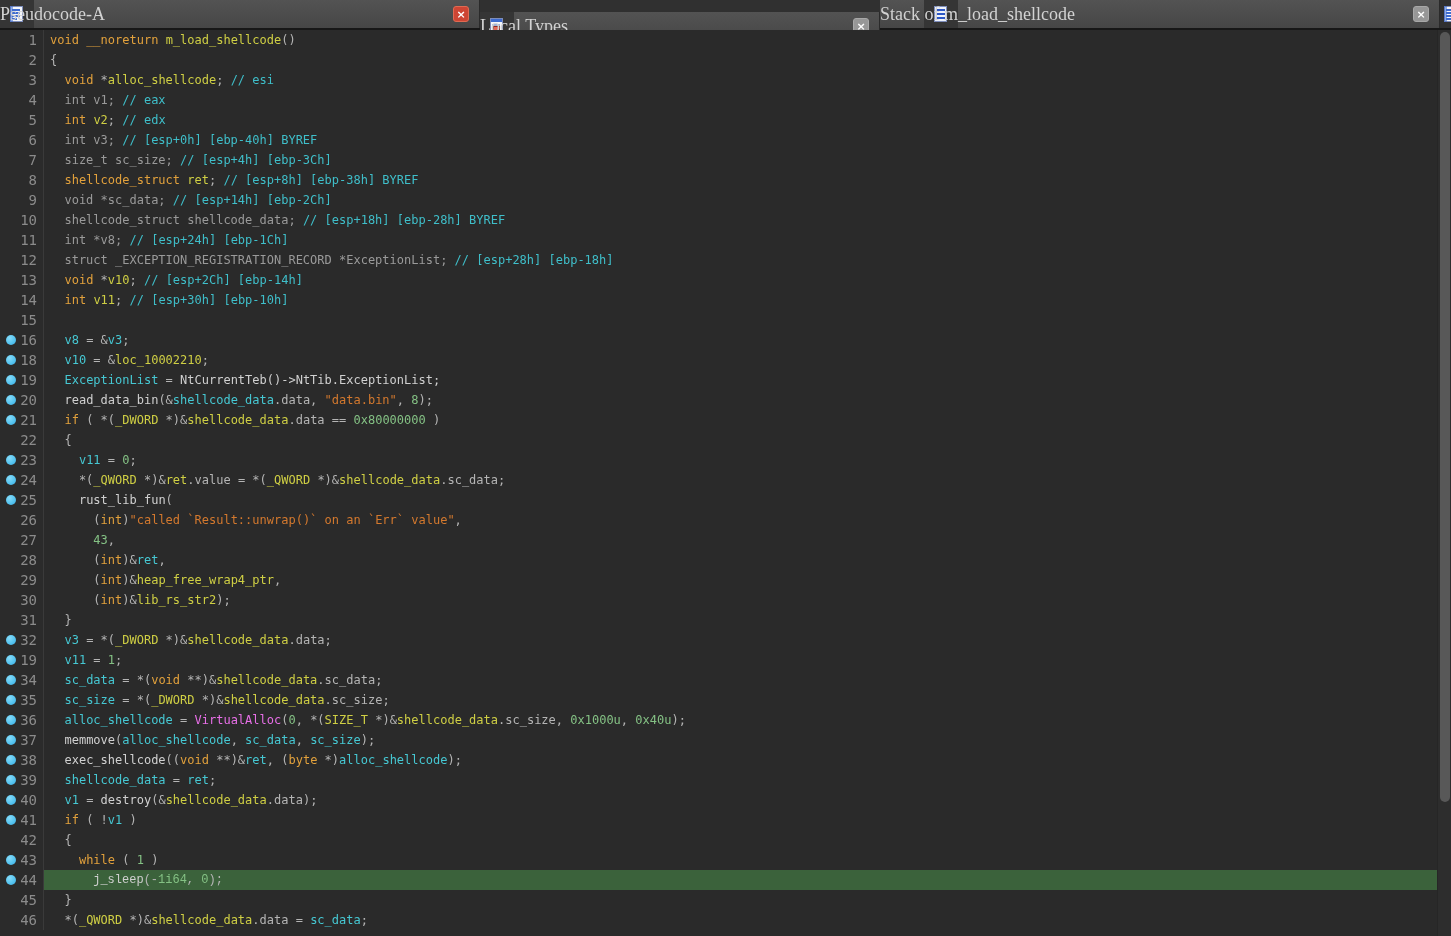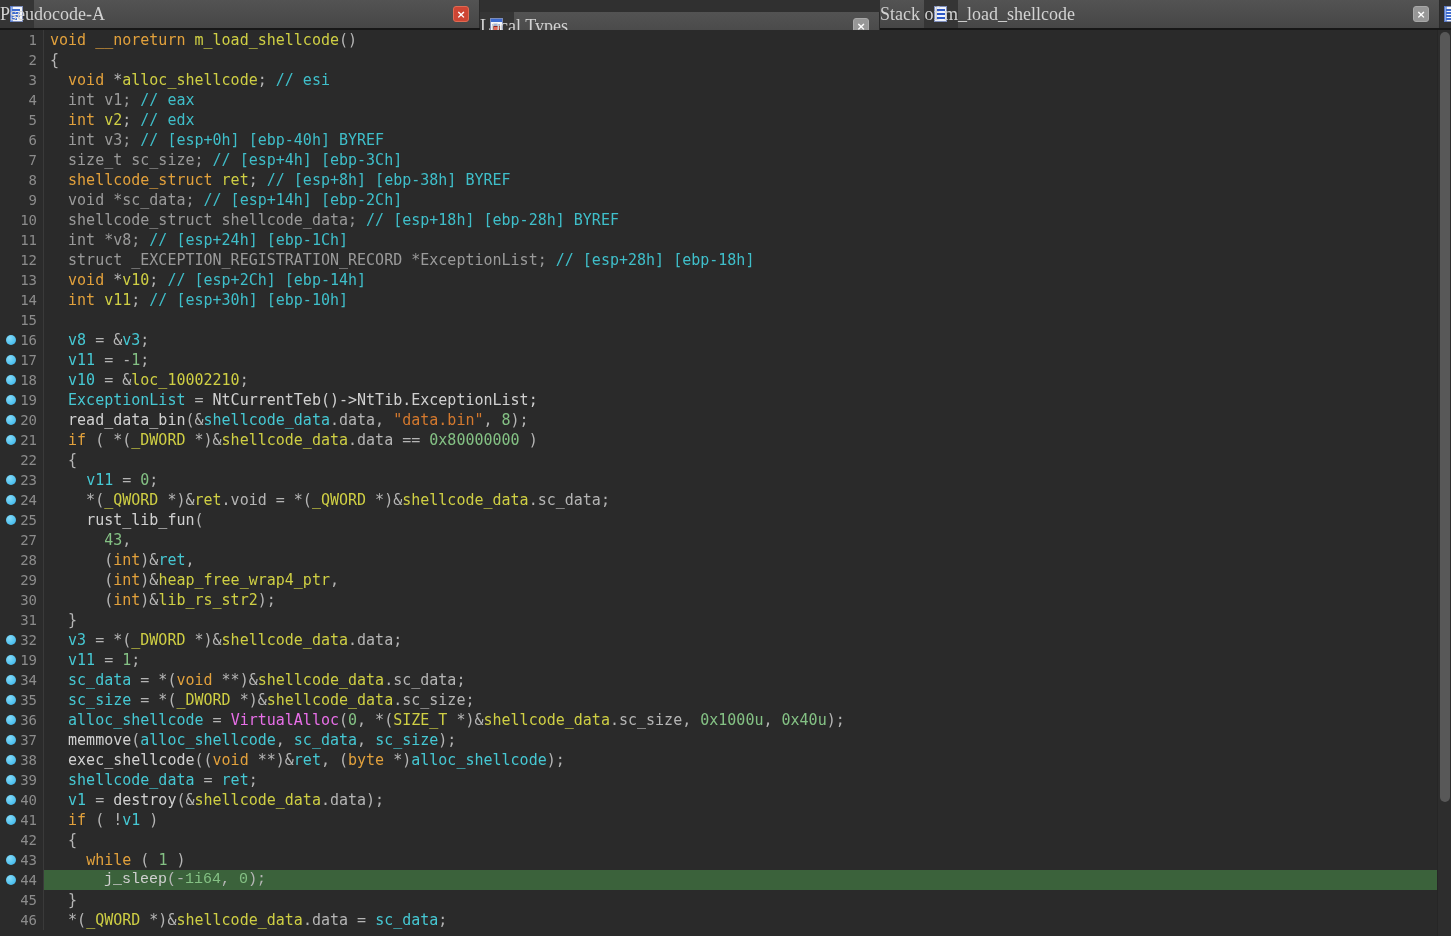--- a/index.html
+++ b/index.html
@@ -35,21 +35,21 @@
 
   
   .viewport { position:relative; width:1451px; height:906px; background:#2a2a2a; }
   .code { position:absolute; left:0; top:0; width:1437px; }
   .row { display:flex; height:20px; line-height:20px; }
   .gutter { position:relative; width:44px; flex:0 0 44px; background:#2b2b2b;
             border-right:1px solid #3a3a3a; text-align:right; }
   .lnum { display:block; padding-right:6px; color:#8b8b8b; font-size:14px; }
   .dot { position:absolute; left:6px; top:5px; width:10px; height:10px; border-radius:50%;
          background:radial-gradient(circle at 35% 30%, #86dcfa, #53c2ef 60%, #3aa8db); }
-  .text { flex:1; white-space:pre; font-size:15px; padding-left:6px; }
+  .text { flex:1; white-space:pre; font-size:12px; padding-left:6px; }
   .text.hl { background:#3b623b;font-family:Liberation Mono, monospace; }
 
   .tK { color:#e2a13c; }  
   .tY { color:#cfcf44; }  
   .tV { color:#46c8d3; }  
   .tC { color:#3fbfca; }  
   .tP { color:#b5b5b5; }  
   .tF { color:#d0d0d0;margin-top:24px; }  
   .tD { color:#9a9a9a; }  
   .tN { color:#84c184; }  
@@ -205,27 +205,20 @@
       <div class="row">
         <div class="gutter">
           <span class="dot"></span>
           <span class="lnum">16</span>
         </div>
         <div class="text"><span class="tP">  </span><span class="tV">v8</span><span class="tP"> = &amp;</span><span class="tV">v3</span><span class="tP">;</span></div>
       </div>
       <div class="row">
         <div class="gutter">
           <span class="dot"></span>
-          <span class="lnum">17</span>
-        </div>
-        <div class="text"><span class="tP">  </span><span class="tV">v11</span><span class="tP"> = -</span><span class="tN">1</span><span class="tP">;</span></div>
-      </div>
-      <div class="row">
-        <div class="gutter">
-          <span class="dot"></span>
           <span class="lnum">18</span>
         </div>
         <div class="text"><span class="tP">  </span><span class="tV">v10</span><span class="tP"> = &amp;</span><span class="tY">loc_10002210</span><span class="tP">;</span></div>
       </div>
       <div class="row">
         <div class="gutter">
           <span class="dot"></span>
           <span class="lnum">19</span>
         </div>
         <div class="text"><span class="tP">  </span><span class="tV">ExceptionList</span><span class="tP"> = </span><span class="tF">NtCurrentTeb()-&gt;NtTib.ExceptionList;</span></div>
@@ -255,28 +248,34 @@
           <span class="dot"></span>
           <span class="lnum">23</span>
         </div>
         <div class="text"><span class="tP">    </span><span class="tV">v11</span><span class="tP"> = </span><span class="tN">0</span><span class="tP">;</span></div>
       </div>
       <div class="row">
         <div class="gutter">
           <span class="dot"></span>
           <span class="lnum">24</span>
         </div>
-        <div class="text"><span class="tP">    *(</span><span class="tY">_QWORD</span><span class="tP"> *)&amp;</span><span class="tY">ret</span><span class="tP">.void = *(</span><span class="tY">_QWORD</span><span class="tP"> *)&amp;</span><span class="tY">shellcode_data</span><span class="tP">.sc_data;</span></div>
+        <div class="text"><span class="tP">    *(</span><span class="tY">_QWORD</span><span class="tP"> *)&amp;</span><span class="tY">ret</span><span class="tP">.value = *(</span><span class="tY">_QWORD</span><span class="tP"> *)&amp;</span><span class="tY">shellcode_data</span><span class="tP">.sc_data;</span></div>
       </div>
       <div class="row">
         <div class="gutter">
           <span class="dot"></span>
           <span class="lnum">25</span>
         </div>
         <div class="text"><span class="tP">    </span><span class="tF">rust_lib_fun</span><span class="tP">(</span></div>
+      </div>
+      <div class="row">
+        <div class="gutter">
+          <span class="lnum">26</span>
+        </div>
+        <div class="text"><span class="tP">      (</span><span class="tK">int</span><span class="tP">)</span><span class="tS">"called `Result::unwrap()` on an `Err` value"</span><span class="tP">,</span></div>
       </div>
       <div class="row">
         <div class="gutter">
           <span class="lnum">27</span>
         </div>
         <div class="text"><span class="tP">      </span><span class="tN">43</span><span class="tP">,</span></div>
       </div>
       <div class="row">
         <div class="gutter">
           <span class="lnum">28</span>

